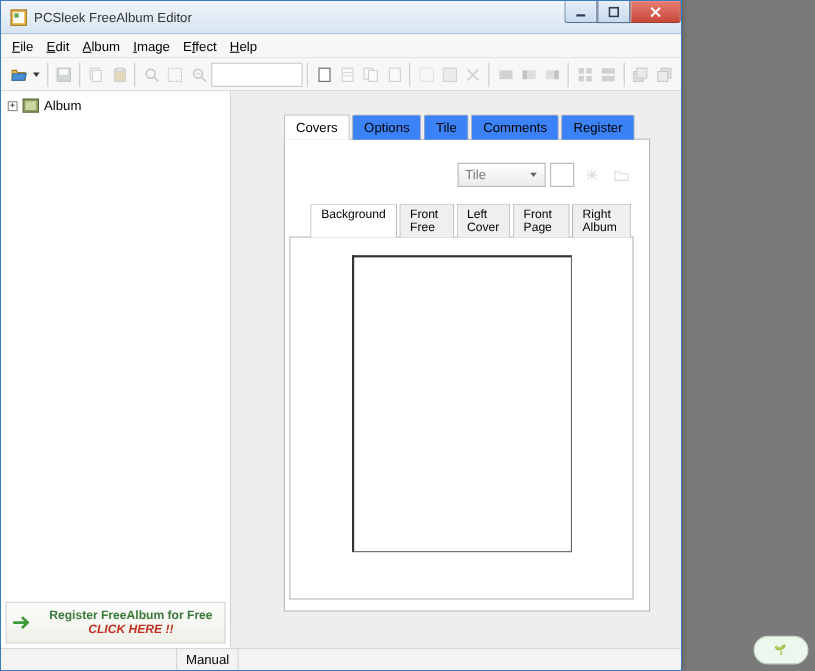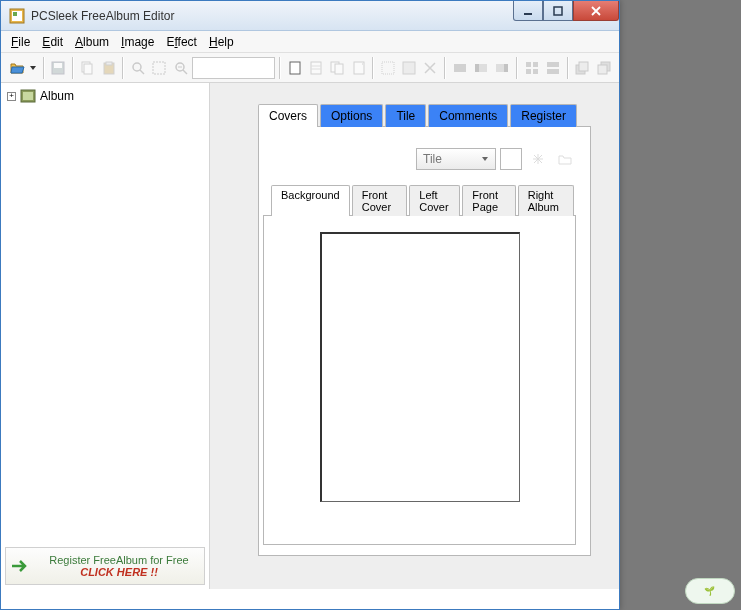--- a/index.html
+++ b/index.html
@@ -21,31 +21,31 @@
 .tsep { width: 2px; height: 22px; border-left: 1px solid #c8c8c8; border-right: 1px solid #fff; margin: 0 2px; }
 .tdrop { width: 100px; height: 22px; border: 1px solid #c8c8c8; background: #fff; }
 .body { display: flex; height: 506px; }
 .sidebar { width: 209px; border-right: 1px solid #d5d5d5; background: #fff; display: flex; flex-direction: column; }
 .tree { flex: 1; padding: 4px 6px; }
 .tree-item { display: flex; align-items: center; gap: 4px; height: 18px; }
 .tree-item .exp { width: 9px; height: 9px; border: 1px solid #888; display: flex; align-items: center; justify-content: center; font-size: 8px; line-height: 1; }
 .tree-item .nodeicon { width: 16px; height: 16px; }
 .registerbox { margin: 4px; padding: 6px 4px; border: 1px solid #d0d0d0; background: linear-gradient(#fdfdfd,#f0f0e8); display: flex; align-items: center; gap: 6px; }
 .registerbox .txt { text-align: center; flex: 1; }
-.registerbox .txt .l1 { font-weight: normal; color: #3a7a3a; font-size: 11px; }
+.registerbox .txt .l1 { font-weight: bold; color: #3a7a3a; font-size: 11px; }
 .registerbox .txt .l2 { font-weight: bold; color: #c03020; font-size: 11px; font-style: italic; }
 .main { flex: 1; background: #eee; padding: 20px 28px 10px 48px; overflow: hidden; }
 .tabs { display: flex; }
 .tab { padding: 4px 10px; border: 1px solid #b7b7b7; border-bottom: none; background: #3b82f6; margin-right: 2px; cursor: pointer; position: relative; top: 1px; border-radius: 2px 2px 0 0; }
 .tab.active { background: #fff; z-index: 2; }
 .tabpanel { border: 1px solid #b7b7b7; background: #fff; padding: 20px 14px 10px 4px; min-height: 430px; }
 .options-row { display: flex; justify-content: flex-end; align-items: center; gap: 4px; margin-bottom: 14px; }
 .select { width: 80px; height: 22px; border: 1px solid #b7b7b7; background: linear-gradient(#fff,#ebebeb); display: flex; align-items: center; padding: 0 6px; justify-content: space-between; color: #777; }
 .colorbox { width: 22px; height: 22px; border: 1px solid #b7b7b7; background: #fff; }
-.subtabs { display: flex; margin-left: 8px; }
+.subtabs { display: flex; margin-left: 19px; }
 .subtab { padding: 3px 9px; border: 1px solid #b7b7b7; border-bottom: none; background: #efefef; margin-right: 2px; cursor: pointer; position: relative; top: 1px; font-size: 11px; border-radius: 2px 2px 0 0; }
 .subtab.active { background: #fff; z-index: 2; }
 .subpanel { border: 1px solid #b7b7b7; background: #fff; height: 330px; display: flex; align-items: flex-start; justify-content: center; padding-top: 16px; }
 .canvas { width: 200px; height: 270px; border: 1px solid #666; border-left: 2px solid #333; border-top: 2px solid #333; background: #fff; }
 .statusbar { height: 20px; border-top: 1px solid #d5d5d5; background: #f3f3f3; display: flex; align-items: center; }
 .statusbar .cell { border-right: 1px solid #d5d5d5; height: 100%; display: flex; align-items: center; padding: 0 8px; }
 .statusbar .cell.first { width: 160px; }
 .watermark { position: absolute; right: 6px; bottom: 6px; font-size: 10px; color: #888; pointer-events: none; display: flex; align-items: center; gap: 4px; }
 .watermark .wimg { width: 50px; height: 26px; border: 1px solid #c0d8c0; border-radius: 13px; background: #eef7ee; display: flex; align-items: center; justify-content: center; font-size: 9px; color: #5a8a5a; }
 svg { display: block; }
@@ -281,29 +281,33 @@
               </svg>
             </div>
           <div class="tbtn dis">
               <svg width="16" height="16">
                 <path d="M2 5 L6 5 L7 7 L14 7 L14 13 L2 13 Z" fill="none" stroke="#aaa"></path>
               </svg>
             </div>
         </div>
         <div class="subtabs">
           <div class="subtab active">Background</div>
-          <div class="subtab">Front Cover</div>
+          <div class="subtab">Front Free</div>
           <div class="subtab">Left Cover</div>
           <div class="subtab">Front Page</div>
           <div class="subtab">Right Album</div>
         </div>
         <div class="subpanel">
           <div class="canvas"></div>
         </div>
       </div>
     </div>
   </div>
 
+  <div class="statusbar">
+    <div class="cell first"></div>
+    <div class="cell">Manual</div>
+  </div>
 </div>
 
 <div class="watermark">
   <div class="wimg">🌱</div>
 </div>
 
 </body></html>

